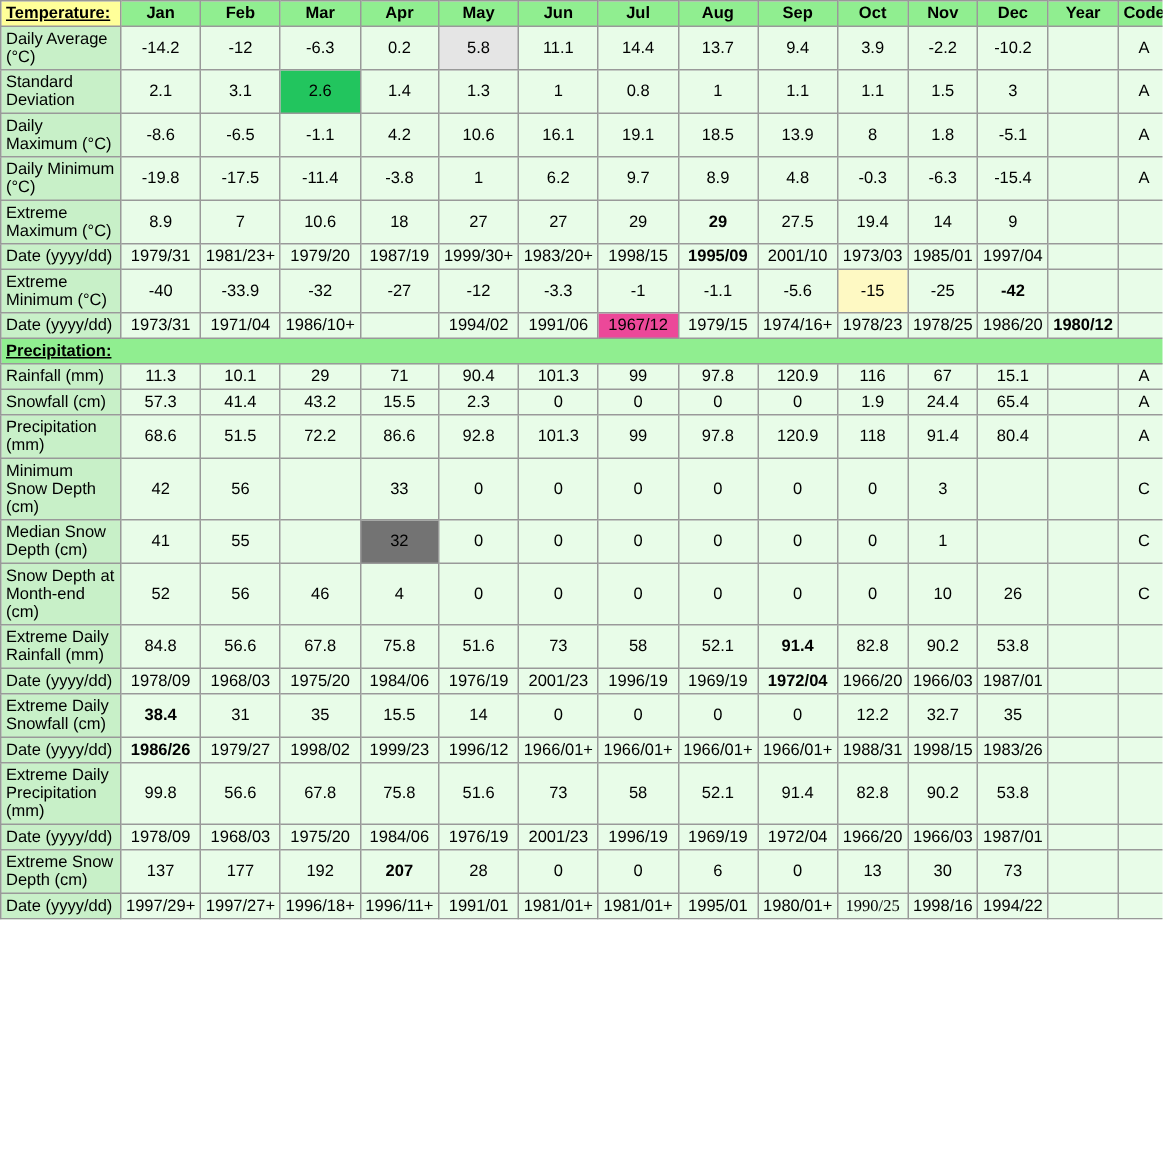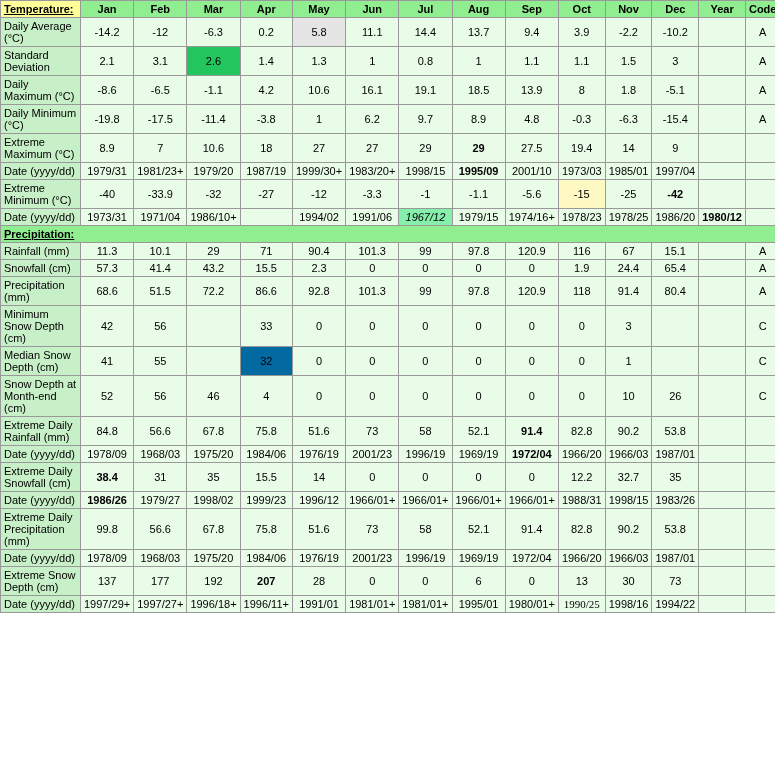--- a/index.html
+++ b/index.html
@@ -152,21 +152,21 @@
         <td style="background: rgb(232, 252, 232);"></td>
       </tr>
       <tr>
         <td style="text-align: left; background: rgb(200, 240, 200); font-weight: normal;">Date (yyyy/dd)</td>
         <td style="background: rgb(232, 252, 232);">1973/31</td>
         <td style="background: rgb(232, 252, 232);">1971/04</td>
         <td style="background: rgb(232, 252, 232);">1986/10+</td>
         <td style="background: rgb(232, 252, 232);"></td>
         <td style="background: rgb(232, 252, 232);">1994/02</td>
         <td style="background: rgb(232, 252, 232);">1991/06</td>
-        <td style="background: #86efac; font-style: italic;">1967/12</td>
+        <td style="background: #ec4899;">1967/12</td>
         <td style="background: rgb(232, 252, 232);">1979/15</td>
         <td style="background: rgb(232, 252, 232);">1974/16+</td>
         <td style="background: rgb(232, 252, 232);">1978/23</td>
         <td style="background: rgb(232, 252, 232);">1978/25</td>
         <td style="background: rgb(232, 252, 232);">1986/20</td>
         <td style="background: rgb(232, 252, 232); font-weight: bold;">1980/12</td>
         <td style="background: rgb(232, 252, 232);"></td>
       </tr>
       <tr>
         <td colspan="15" style="background: rgb(144, 238, 144); text-align: left; font-weight: bold;"><span style="text-decoration: underline;">Precipitation:</span></td>
@@ -237,21 +237,21 @@
         <td style="background: rgb(232, 252, 232);">3</td>
         <td style="background: rgb(232, 252, 232);"></td>
         <td style="background: rgb(232, 252, 232);"></td>
         <td style="background: rgb(232, 252, 232);">C</td>
       </tr>
       <tr>
         <td style="text-align: left; background: rgb(200, 240, 200); font-weight: normal;">Median Snow Depth (cm)</td>
         <td style="background: rgb(232, 252, 232);">41</td>
         <td style="background: rgb(232, 252, 232);">55</td>
         <td style="background: rgb(232, 252, 232);"></td>
-        <td style="background: #0369a1;">32</td>
+        <td style="background: #737373;">32</td>
         <td style="background: rgb(232, 252, 232);">0</td>
         <td style="background: rgb(232, 252, 232);">0</td>
         <td style="background: rgb(232, 252, 232);">0</td>
         <td style="background: rgb(232, 252, 232);">0</td>
         <td style="background: rgb(232, 252, 232);">0</td>
         <td style="background: rgb(232, 252, 232);">0</td>
         <td style="background: rgb(232, 252, 232);">1</td>
         <td style="background: rgb(232, 252, 232);"></td>
         <td style="background: rgb(232, 252, 232);"></td>
         <td style="background: rgb(232, 252, 232);">C</td>

